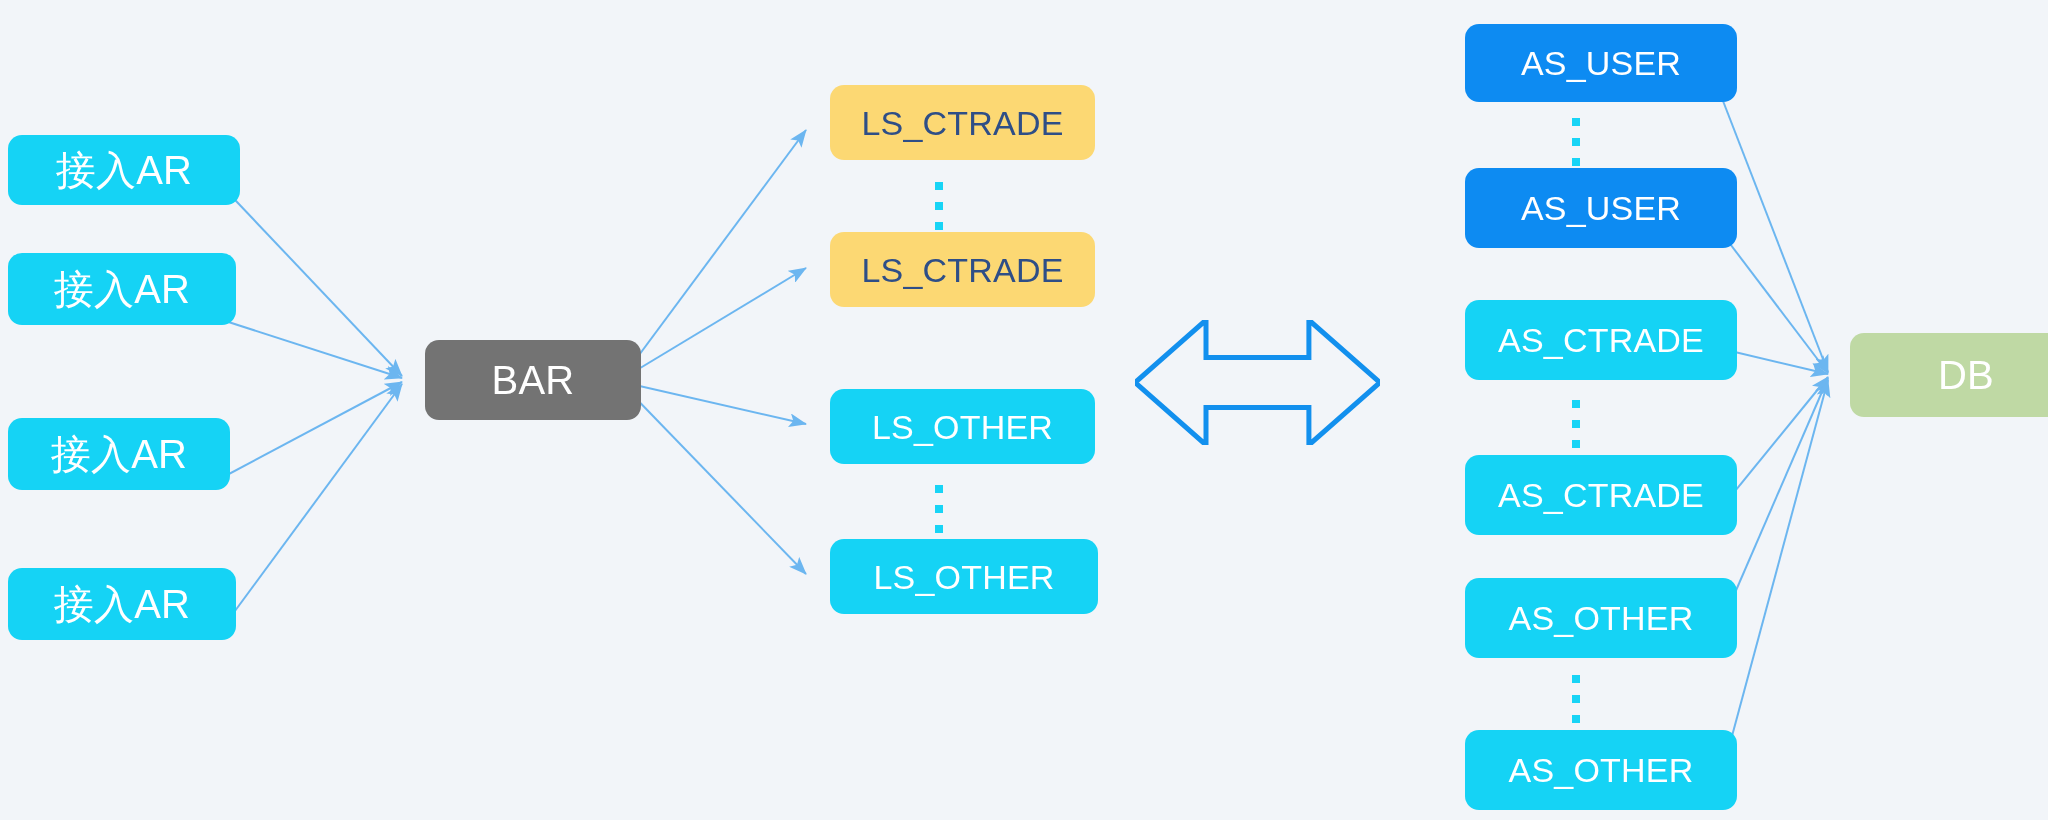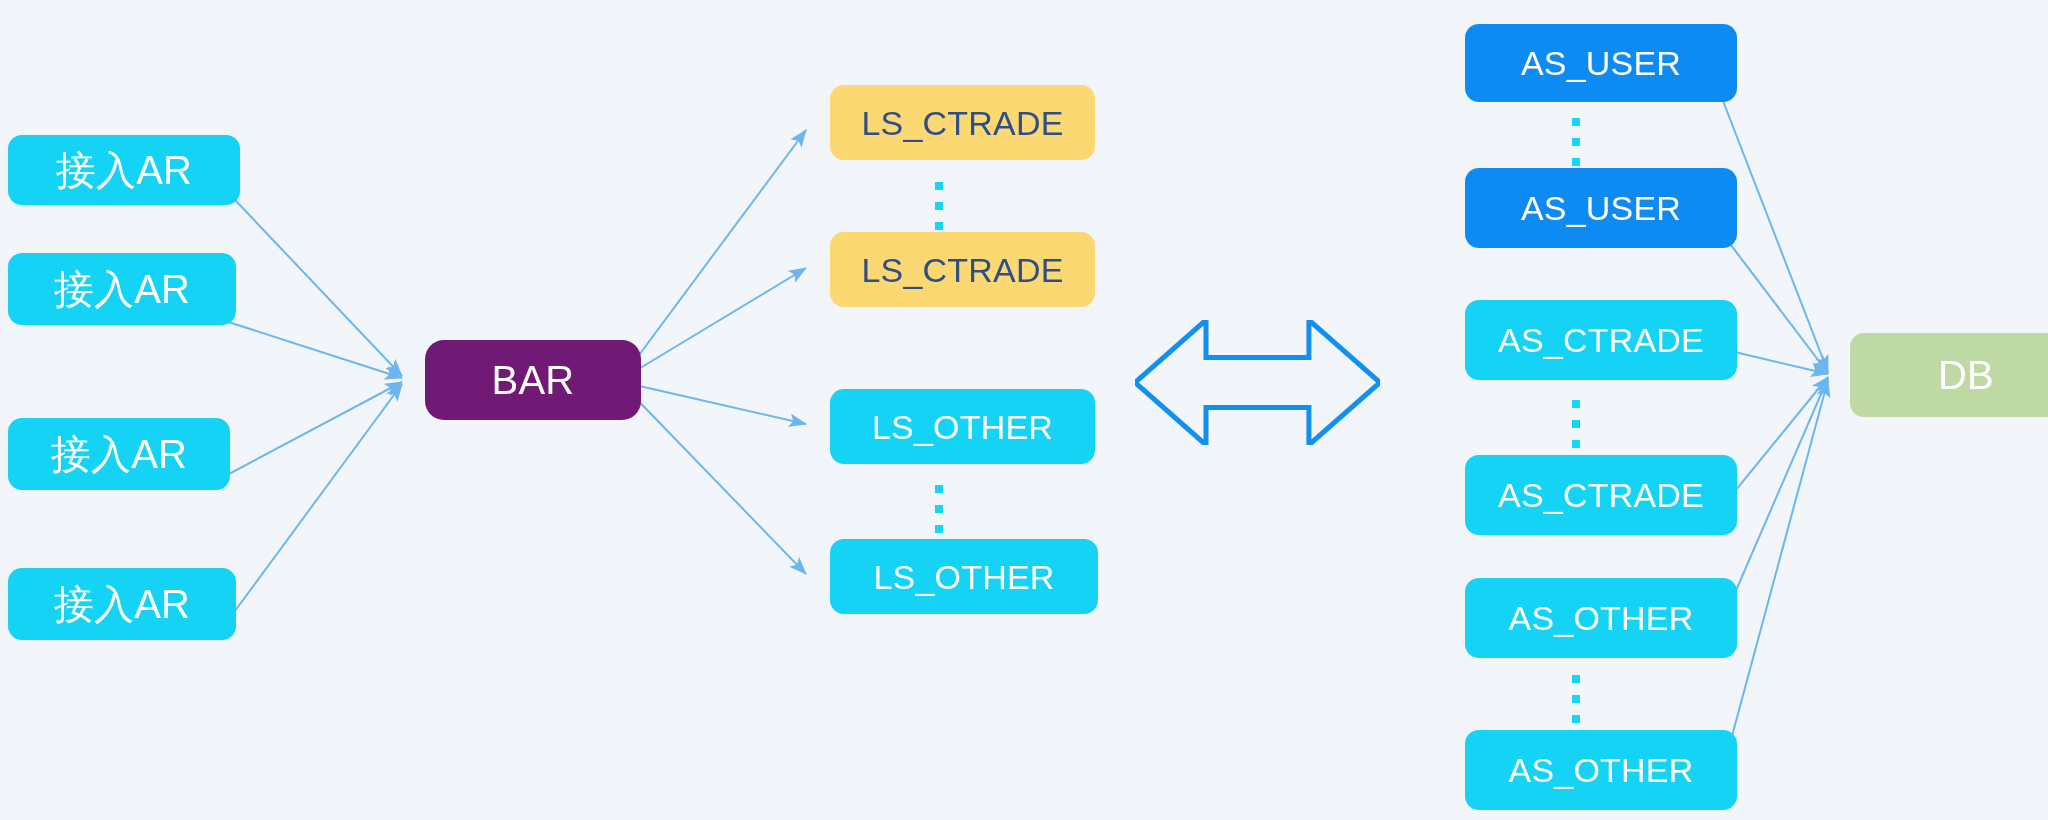--- a/index.html
+++ b/index.html
@@ -106,21 +106,21 @@
   <div class="node cyan" style="left: -12px; top: 253px; width: 228px; height: 72px; font-size: 40px; background: rgb(21, 211, 245);">
     <span class="node-label">接入AR</span>
   </div>
   <div class="node cyan" style="left: -12px; top: 418px; width: 222px; height: 72px; font-size: 40px; background: rgb(21, 211, 245);">
     <span class="node-label">接入AR</span>
   </div>
   <div class="node cyan" style="left: -12px; top: 568px; width: 228px; height: 72px; font-size: 40px; background: rgb(21, 211, 245);">
     <span class="node-label">接入AR</span>
   </div>
 
-  <div class="node cyan" style="left: 405px; top: 340px; width: 216px; height: 80px; font-size: 40px; background: #701a75; border-radius: 19px;">
+  <div class="node cyan" style="left: 405px; top: 340px; width: 216px; height: 80px; font-size: 40px; background: #737373;">
     <span class="node-label">BAR</span>
   </div>
 
   <div class="node yellow" style="left: 810px; top: 85px; width: 265px; height: 75px; font-size: 34px; background: rgb(252, 216, 115); color: rgb(46, 78, 135);">
     <span class="node-label">LS_CTRADE</span>
   </div>
   <div class="node yellow" style="left: 810px; top: 232px; width: 265px; height: 75px; font-size: 34px; background: rgb(252, 216, 115); color: rgb(46, 78, 135);">
     <span class="node-label">LS_CTRADE</span>
   </div>
   <div class="node cyan" style="left: 810px; top: 389px; width: 265px; height: 75px; font-size: 34px; background: rgb(21, 211, 245);">

